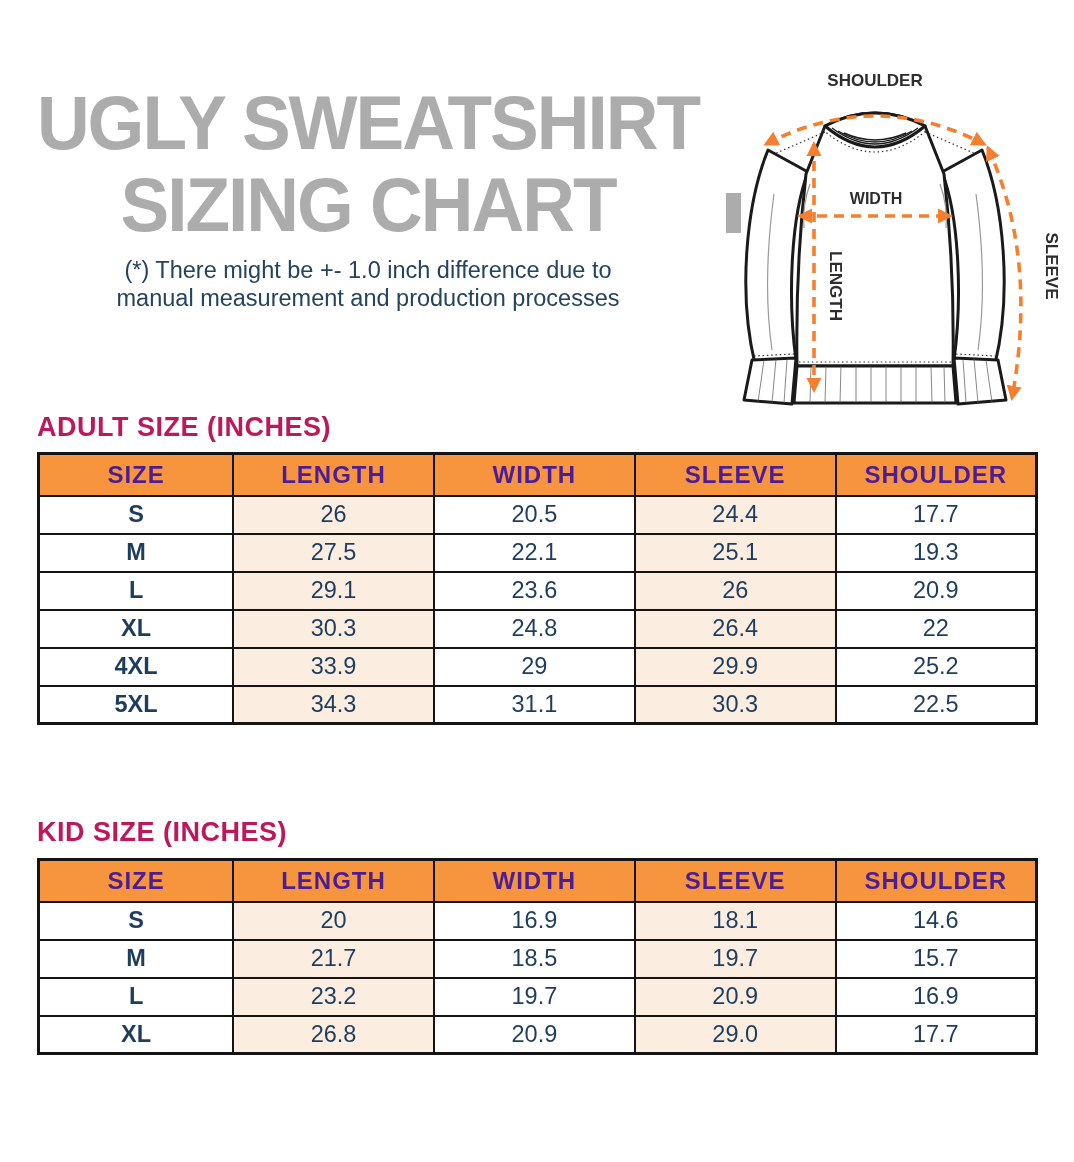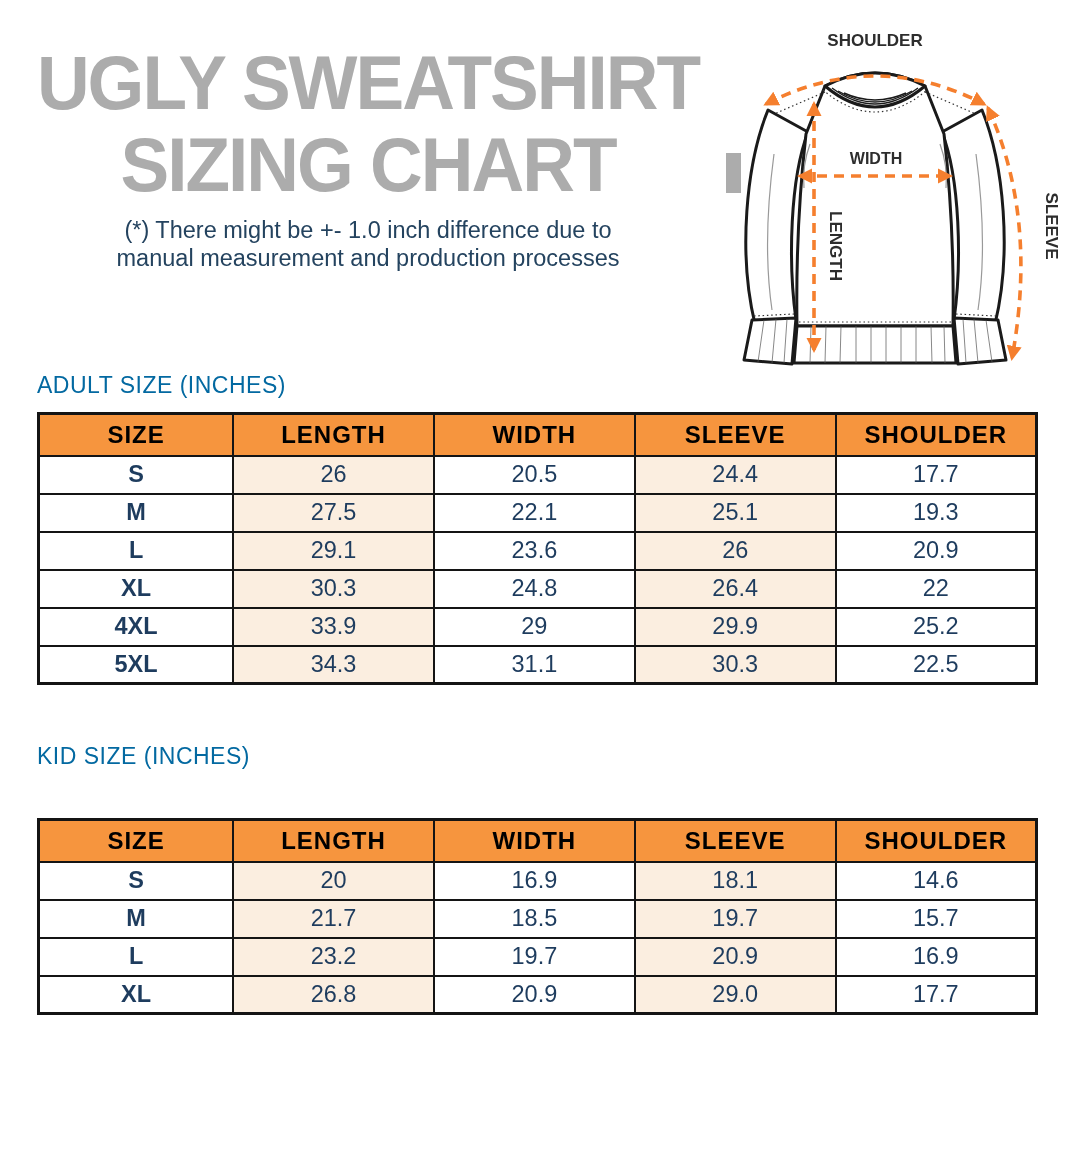--- a/index.html
+++ b/index.html
@@ -6,44 +6,44 @@
     --orange:#F6953E;
     --orange-bright:#F57F2E;
     --peach:#FBEEE0;
     --navy:#1E3C5E;
     --gray-title:#ACACAC;
     --ink:#141414;
   }
   *{margin:0;padding:0;box-sizing:border-box;}
   html,body{width:1074px;height:1162px;background:#fff;overflow:hidden;
     font-family:"Liberation Sans","DejaVu Sans",sans-serif;}
-  .stage{position:relative;width:1074px;height:842px;background:#fff;}
+  .stage{position:relative;width:1074px;height:842px;background:#fff;margin-top:40px;}
 
   
   .title-block{position:absolute;left:18px;top:42px;width:700px;text-align:center;}
   .big-title{color:var(--gray-title);font-weight:bold;font-size:73px;line-height:1.08;
     letter-spacing:-2px;transform:scaleY(1.04);transform-origin:top center;}
   .subtitle{margin-top:16px;color:#24435F;font-size:23.5px;line-height:1.2;font-weight:400;text-align:center;}
 
   
   .diagram{position:absolute;left:726px;top:14px;width:348px;height:376px;}
   .artifact{position:absolute;left:726px;top:153px;width:15px;height:40px;background:var(--gray-title);}
 
   
-  .section-heading{position:absolute;left:37px;color:#0369a1;font-weight:normal;
-    font-size:23px;letter-spacing:.5px;}
+  .section-heading{position:absolute;left:37px;color:#be185d;font-weight:bold;
+    font-size:27px;letter-spacing:.5px;}
   #adult-heading{top:372px;}
-  #kid-heading{top:743px;}
+  #kid-heading{top:777px;}
 
   table.size-table{position:absolute;left:37px;width:1001px;border-collapse:collapse;
     table-layout:fixed;border:3px solid var(--ink);background:#fff;}
   #adult-table{top:412px;}
   #kid-table{top:818px;}
   .size-table th,.size-table td{border:2px solid var(--ink);text-align:center;vertical-align:middle;}
-  .size-table th{background:var(--orange);color:#000000;font-weight:bold;font-size:24px;
+  .size-table th{background:var(--orange);color:#4c1d95;font-weight:bold;font-size:24px;
     height:42px;letter-spacing:1px;}
   .size-table td{color:var(--navy);font-size:23.5px;height:38px;}
   .size-table td.size-col{font-weight:bold;}
   .size-table td.peach{background:var(--peach);}
   .size-table col.c0{width:19.5%;}
   .size-table col.cn{width:20.125%;}
 </style>
 </head>
 <body>
 

